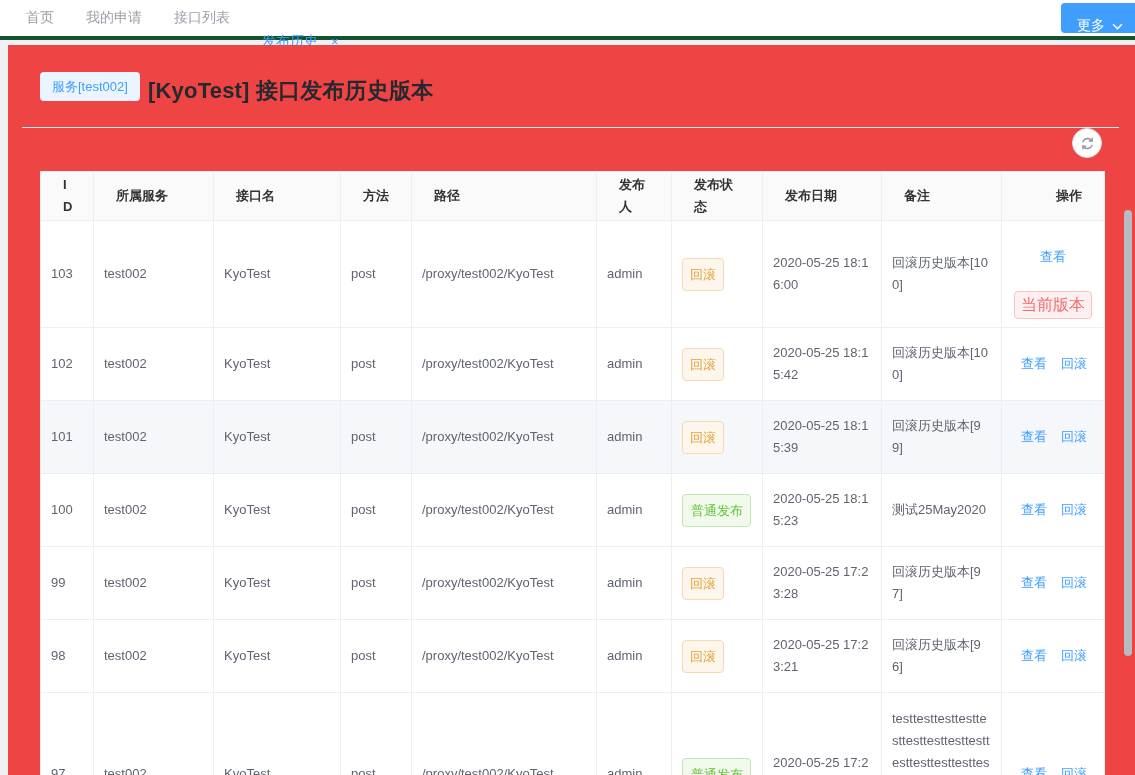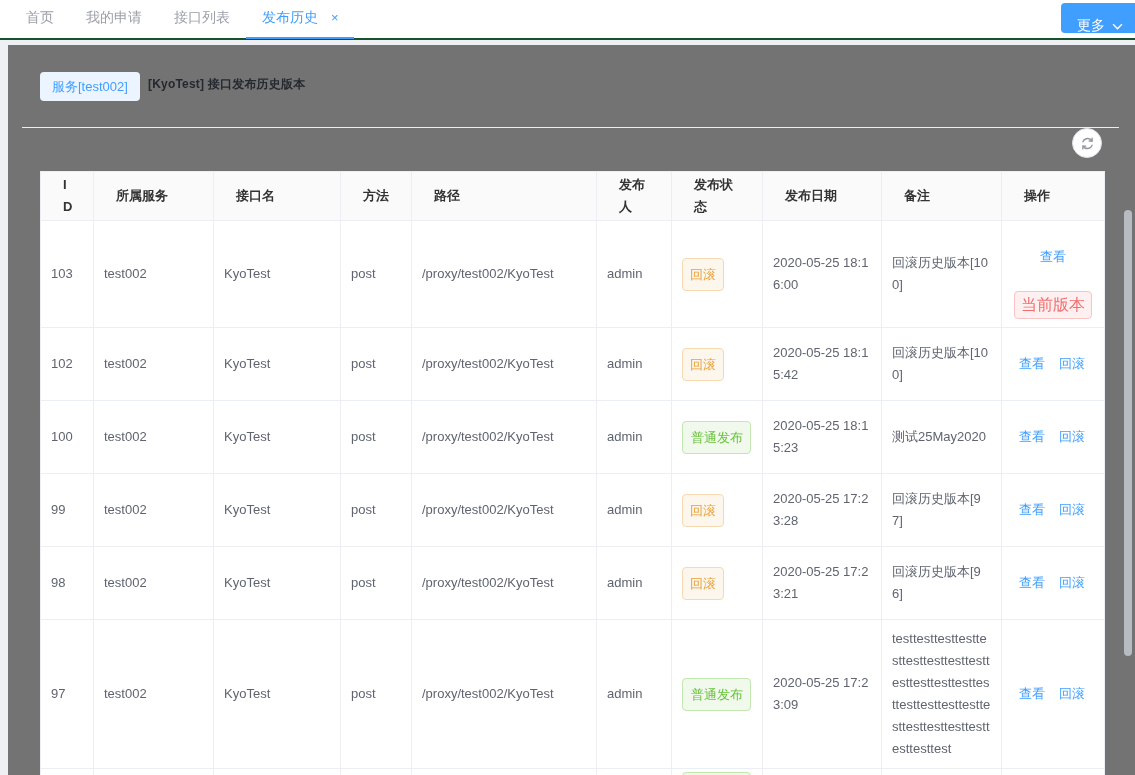--- a/index.html
+++ b/index.html
@@ -6,67 +6,67 @@
   html,body { width:1135px; height:775px; }
   body {
     position: relative;
     background: #eef0f4;
     font-family: "Liberation Sans", sans-serif;
     overflow: hidden;
   }
   
   .tabbar {
     position: absolute; top:0; left:0; right:0; height:40px;
-    background:#fff; border-bottom:2px solid #14532d;
-    display:flex; align-items:flex-end; padding-left:10px;
+    background:#fff; border-bottom:4px solid #14532d;
+    display:flex; align-items:center; padding-left:10px;
   }
   .tab {
     height:40px; line-height:39px; padding:0 16px;
     font-size:14px; color:#9b9fa8; cursor:pointer; position:relative;
     white-space:nowrap;
   }
   .tab.active { color:#409eff;margin-top:48px; }
   .tab.active::after {
     content:""; position:absolute; left:0; right:0; bottom:-1px;
     height:2px; background:#409eff;
   }
   .tab .close { margin-left:9px; font-size:13px; color:#409eff; }
   .more-btn {
     position:absolute; top:3px; right:0; height:30px;
     background:#409eff; color:#fff; border:none;
     border-radius:4px 0 0 4px; padding:16px 12px 0 16px;
     font-size:14px; display:flex; align-items:center; gap:7px;
     cursor:pointer; font-family:inherit; z-index:5;
   }
   
-  .card { position:absolute; left:8px; top:45px; right:0; bottom:0; background:#737373; }
+  .card { position:absolute; left:8px; top:45px; right:0; bottom:0; background:#ef4444; }
   .service-badge {
     position:absolute; left:32px; top:27px;
     background:#ecf5ff; color:#409eff; font-size:13px;
     padding:8px 12px; border-radius:4px; line-height:1;
   }
   .page-title {
     position:absolute; left:140px; top:31px;
-    font-size:12px; font-weight:bold; color:#24292f; letter-spacing:.2px;
+    font-size:22px; font-weight:bold; color:#24292f; letter-spacing:.2px;
   }
   .divider { position:absolute; left:14px; right:16px; top:82px; height:1px; background:#ececee; }
   .refresh-btn {
     position:absolute; left:1064px; top:83px; width:30px; height:30px;
     border-radius:50%; border:1px solid #dcdfe6; background:#fff;
     display:flex; align-items:center; justify-content:center; cursor:pointer;
   }
   
   .table-wrap { position:absolute; left:32px; top:126px; width:1065px; height:604px; overflow:hidden; }
   table { border-collapse:collapse; table-layout:fixed; width:1064px; font-size:13px; background:#fff; }
   th, td {
     border:1px solid #ebeef5; padding:8px 10px; text-align:left;
     vertical-align:middle; color:#5f6470; word-break:break-all; line-height:22px;
   }
   thead th { background:#fafafa; color:#333; font-weight:bold; height:40px; padding:2px 22px; }
-  th:last-child, td:last-child { text-align:left; }
+  th:last-child, td:last-child { text-align:right; }
   tbody tr:nth-child(1) { height:73px; }
   tbody tr:nth-child(n+2) { height:63px; }
   tbody tr:nth-child(7) { height:163px; }
   tr.hl td { background:#f5f7fa; }
   tr.partial td { vertical-align:top; padding-top:3px; }
   .tag {
     display:inline-block; border:1px solid; border-radius:4px;
     padding:9px 7px; line-height:1; font-size:13px; white-space:nowrap;
   }
   .tag.warning { color:#e6a23c; background:#fdf6ec; border-color:#f5dab1; }
@@ -173,20 +173,32 @@
             <td>test002</td>
             <td>KyoTest</td>
             <td>post</td>
             <td>/proxy/test002/KyoTest</td>
             <td>admin</td>
             <td><span class="tag warning">回滚</span></td>
             <td>2020-05-25 18:15:42</td>
             <td>回滚历史版本[100]</td>
             <td><span><a class="link">查看</a><a class="link">回滚</a></span></td>
           </tr>
+          <tr class="hl">
+            <td>101</td>
+            <td>test002</td>
+            <td>KyoTest</td>
+            <td>post</td>
+            <td>/proxy/test002/KyoTest</td>
+            <td>admin</td>
+            <td><span class="tag warning">回滚</span></td>
+            <td>2020-05-25 18:15:39</td>
+            <td>回滚历史版本[99]</td>
+            <td><span><a class="link">查看</a><a class="link">回滚</a></span></td>
+          </tr>
           <tr>
             <td>100</td>
             <td>test002</td>
             <td>KyoTest</td>
             <td>post</td>
             <td>/proxy/test002/KyoTest</td>
             <td>admin</td>
             <td><span class="tag success">普通发布</span></td>
             <td>2020-05-25 18:15:23</td>
             <td>测试25May2020</td>

